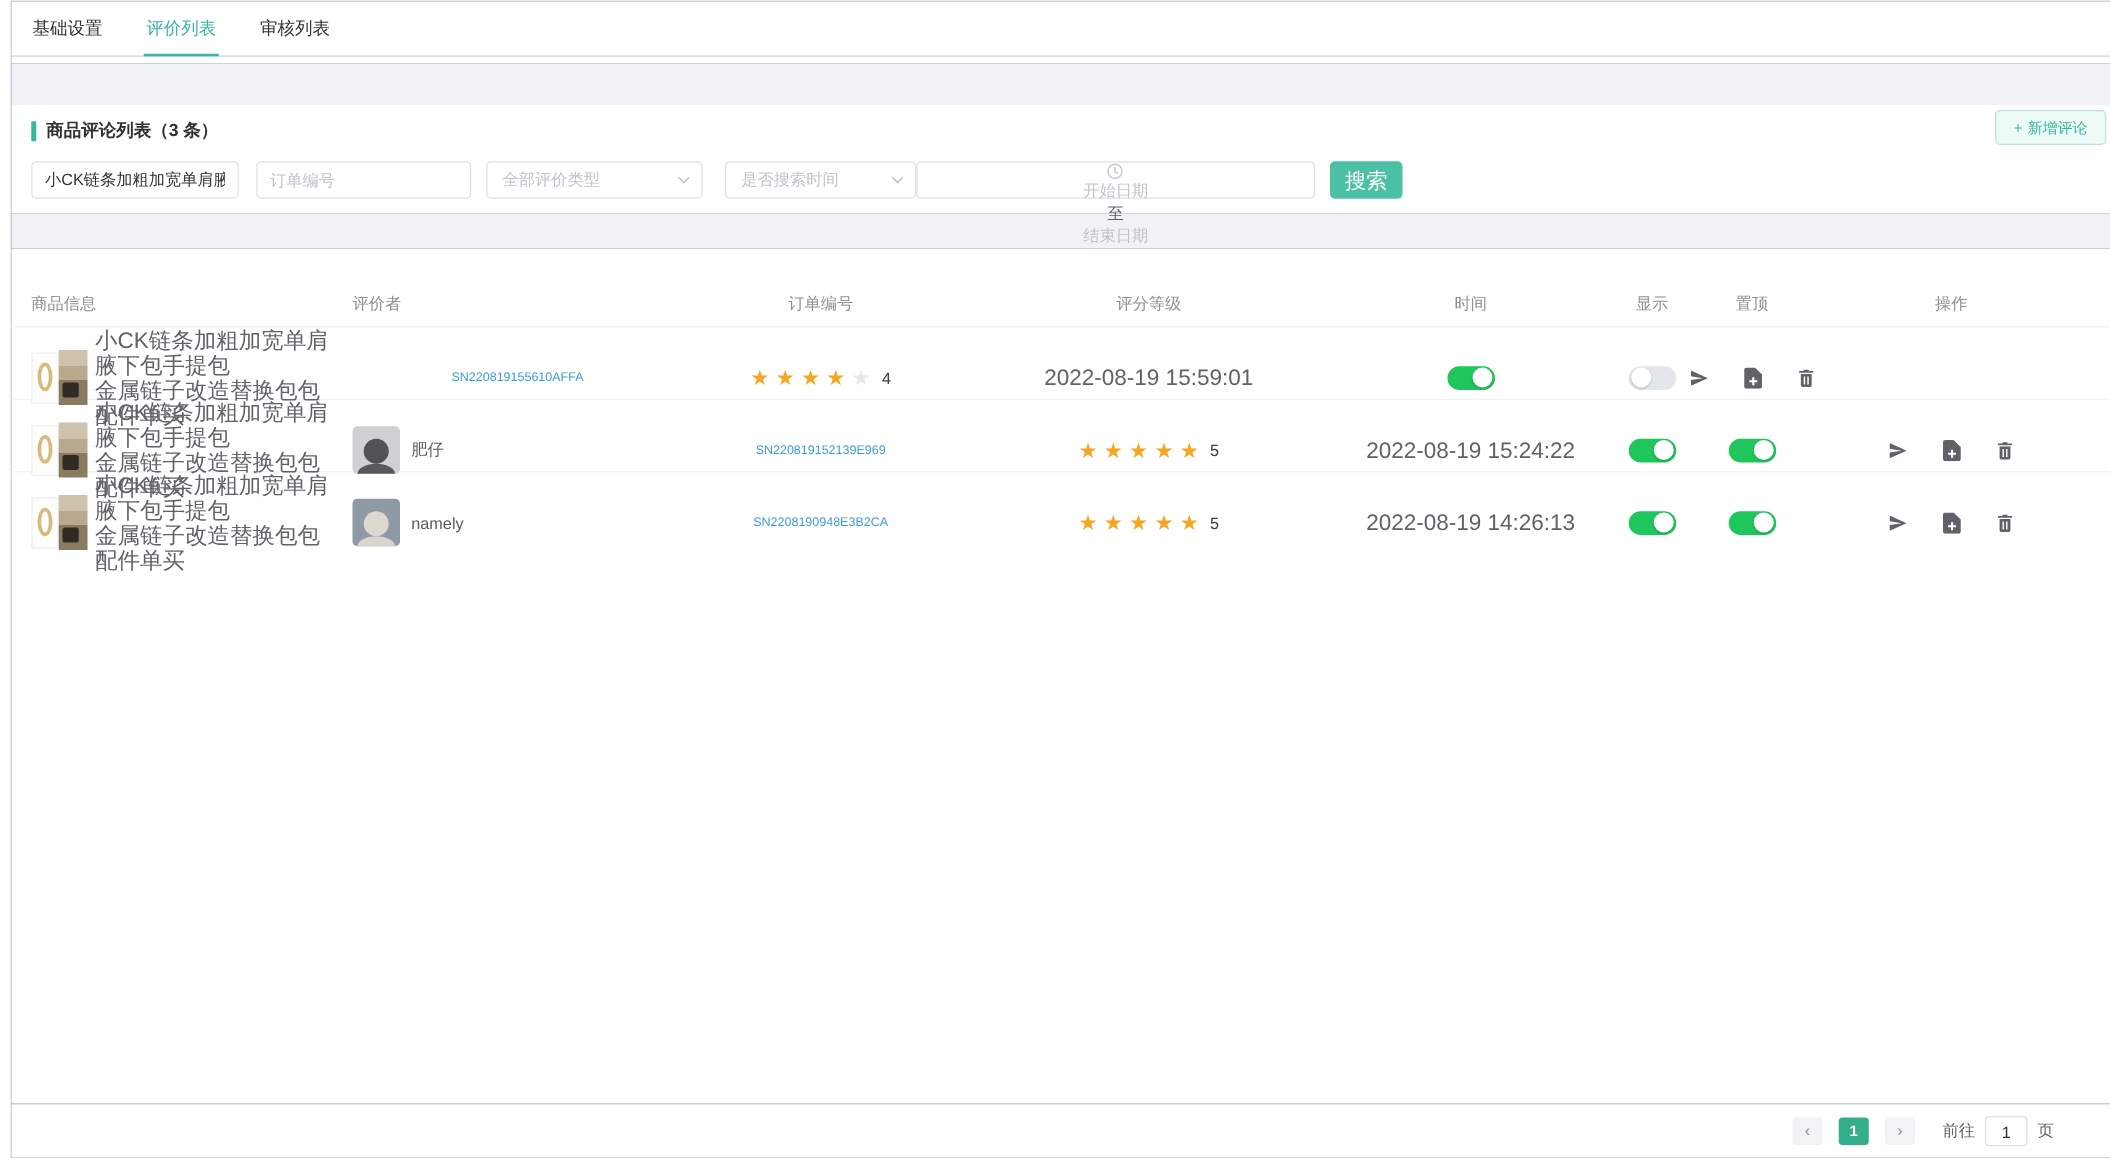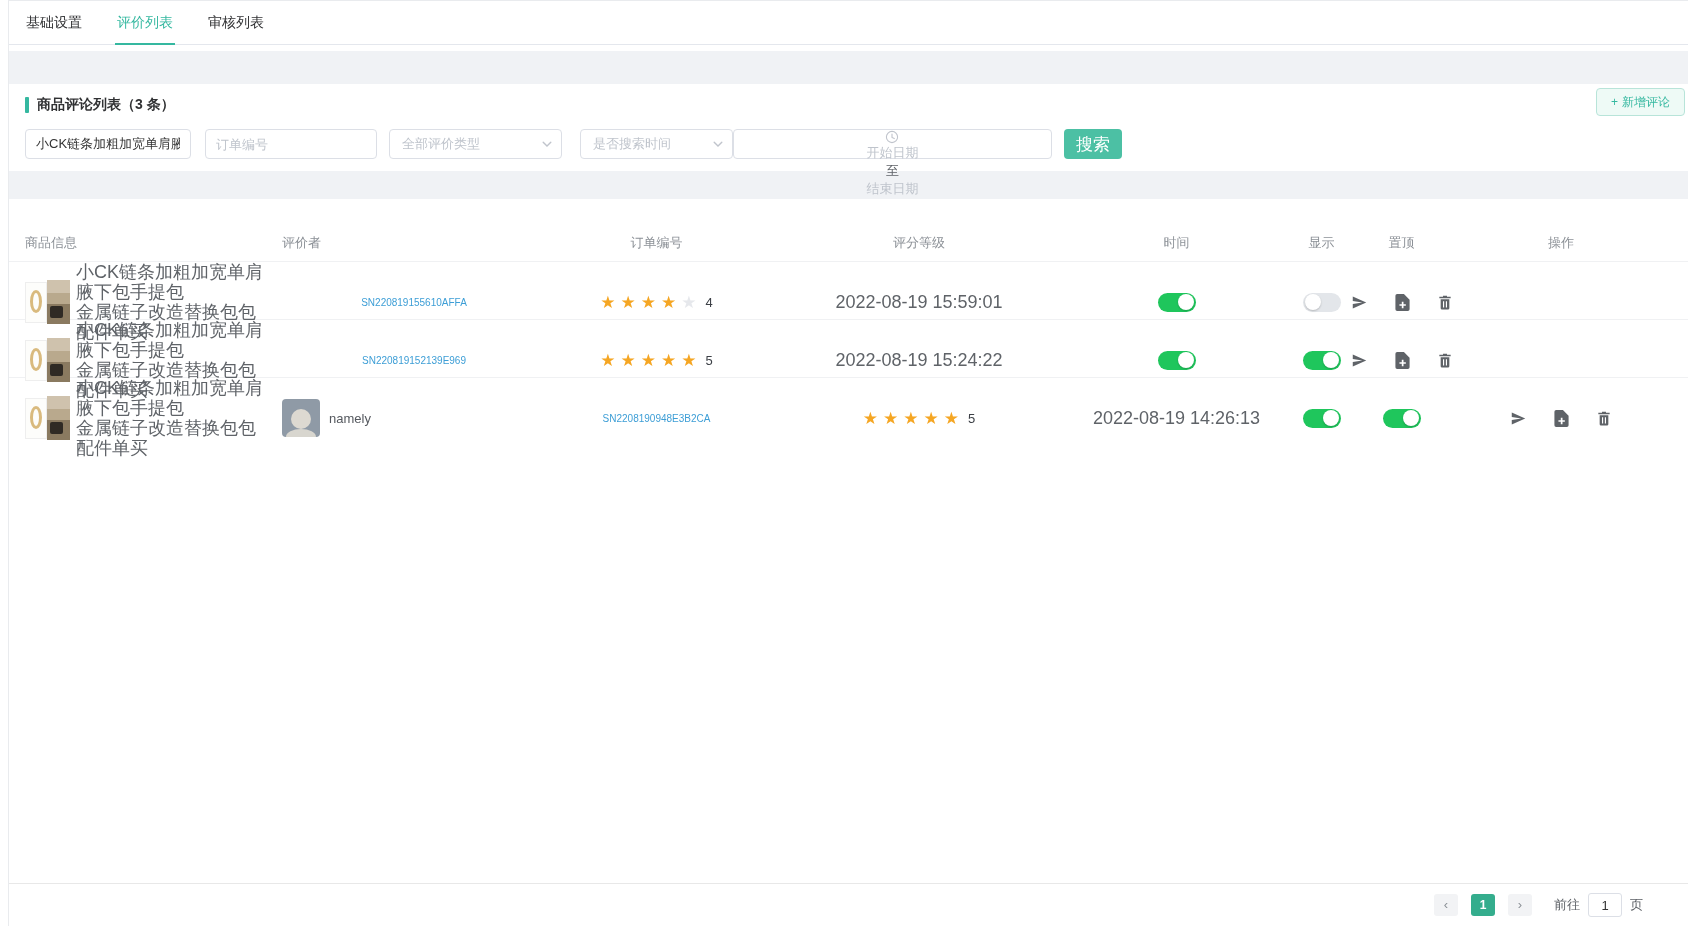--- a/index.html
+++ b/index.html
@@ -218,20 +218,24 @@
   </div>
 
   <div class="grid trow">
     <div class="td c1">
       <div class="prod-imgs">
         <div class="chain-img"></div>
         <div class="bag-img"></div>
       </div>
       <div class="prod-title"><span class="pl1">小CK链条加粗加宽单肩腋下包手提包</span><br><span class="pl2">金属链子改造替换包包配件单买</span></div>
     </div>
+    <div class="td c2">
+      <div class="avatar" style="--a2: #43434a; background: rgb(207, 208, 212);"></div>
+      <span class="rname">肥仔</span>
+    </div>
     <div class="td c3">
               <a class="order-link">SN220819152139E969</a>
             </div>
     <div class="td c4">
       <span class="stars">
                 <span class="star on">★</span>
                 <span class="star on">★</span>
                 <span class="star on">★</span>
                 <span class="star on">★</span>
                 <span class="star on">★</span>

